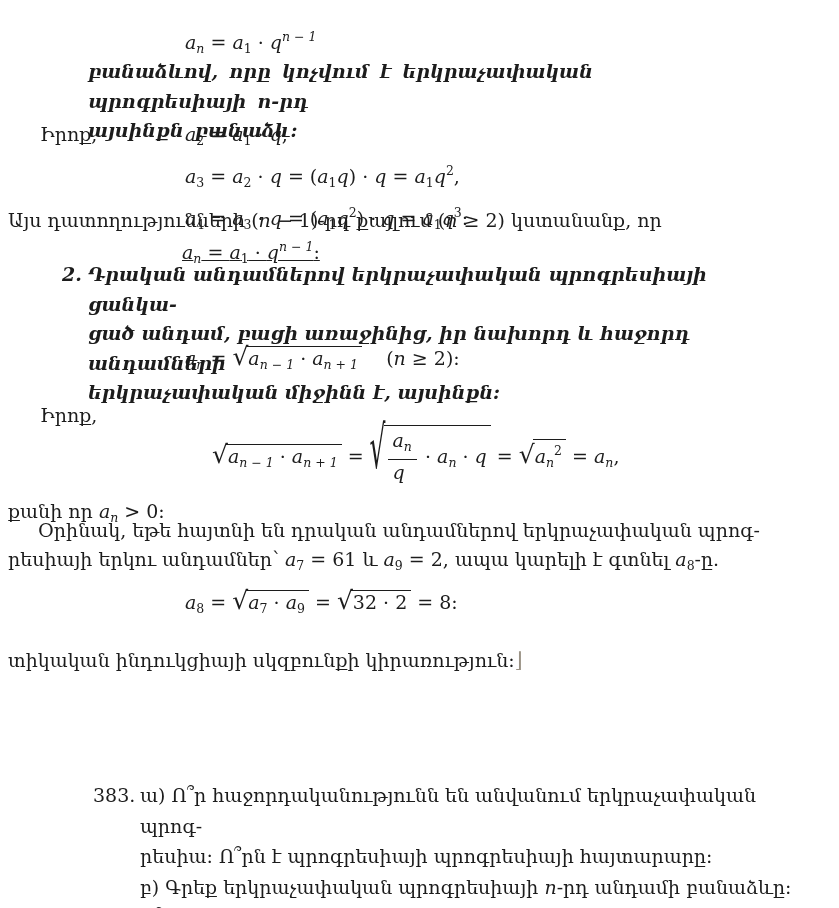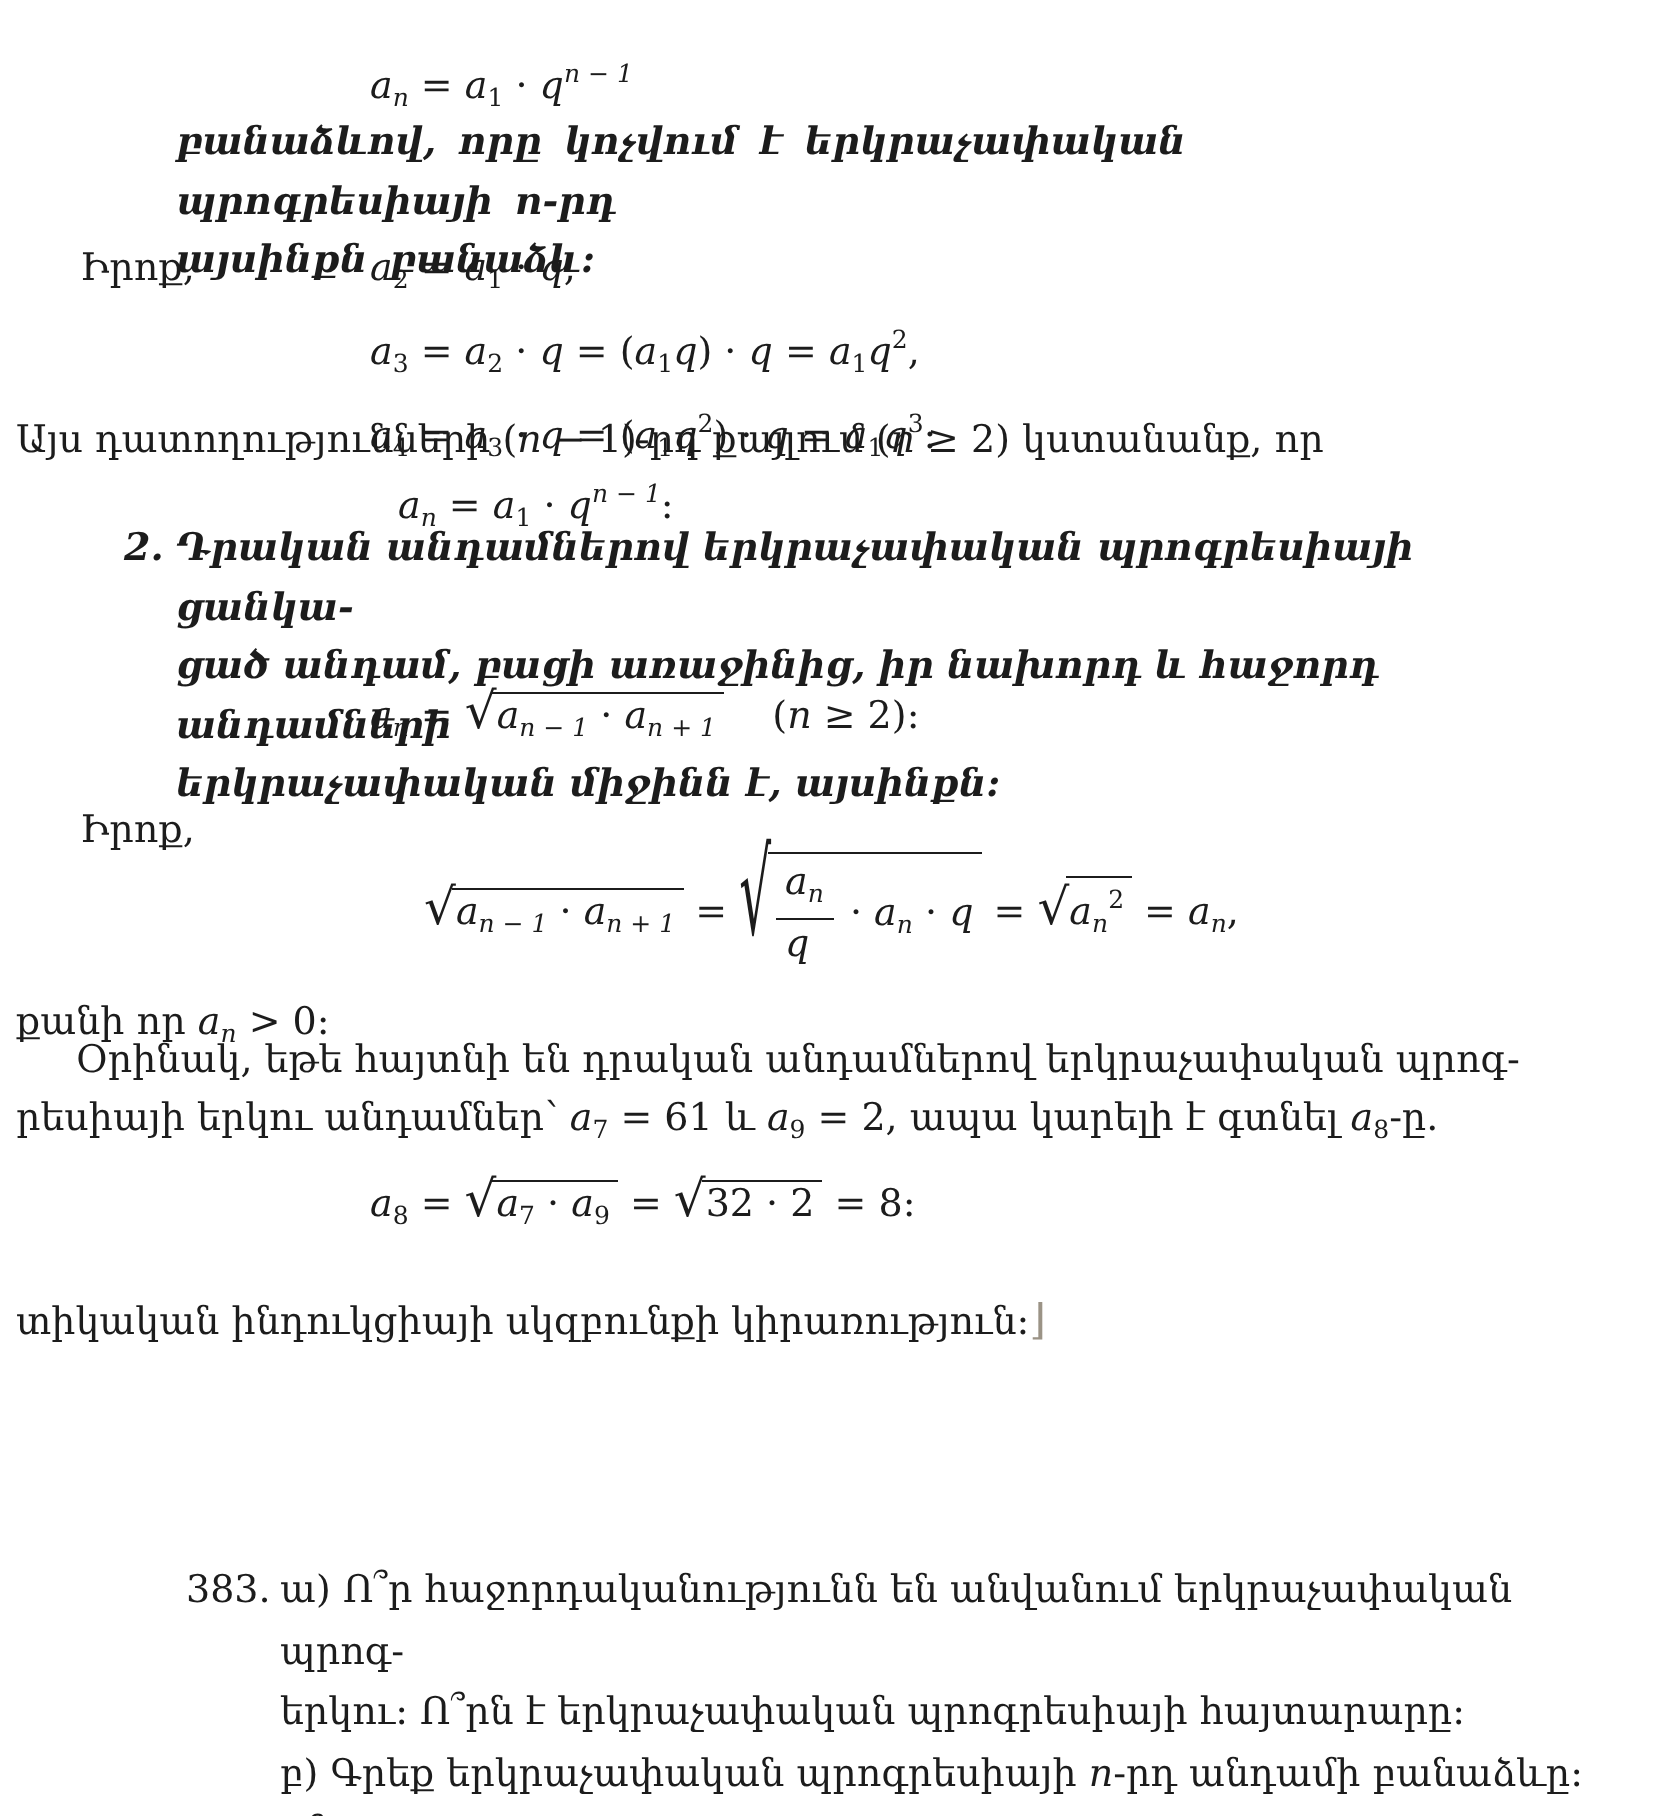--- a/index.html
+++ b/index.html
@@ -50,21 +50,21 @@
 
   <div class="abs" style="left:40px;top:119px;line-height:30px;">Իրոք,</div>
   <div class="abs" style="left:185px;top:119px;">
     <div class="fline"><span class="tk it">a</span><sub class="tk">2</sub><span class="tk"> = </span><span class="tk it">a</span><sub class="tk">1</sub><span class="tk"> · </span><span class="tk it">q</span><span class="tk">,</span></div>
     <div class="fline"><span class="tk it">a</span><sub class="tk">3</sub><span class="tk"> = </span><span class="tk it">a</span><sub class="tk">2</sub><span class="tk"> · </span><span class="tk it">q</span><span class="tk"> = (</span><span class="tk it">a</span><sub class="tk">1</sub><span class="tk it">q</span><span class="tk">) · </span><span class="tk it">q</span><span class="tk"> = </span><span class="tk it">a</span><sub class="tk">1</sub><span class="tk it">q</span><sup class="tk">2</sup><span class="tk">,</span></div>
     <div class="fline"><span class="tk it">a</span><sub class="tk">4</sub><span class="tk"> = </span><span class="tk it">a</span><sub class="tk">3</sub><span class="tk"> · </span><span class="tk it">q</span><span class="tk"> = (</span><span class="tk it">a</span><sub class="tk">1</sub><span class="tk it">q</span><sup class="tk">2</sup><span class="tk">) · </span><span class="tk it">q</span><span class="tk"> = </span><span class="tk it">a</span><sub class="tk">1</sub><span class="tk it">q</span><sup class="tk">3</sup><span class="tk">:</span></div>
   </div>
 
   <div class="abs fline" style="left:8px;top:205px;"><span class="tk">Այս դատողությունների (</span><span class="tk it">n</span><span class="tk"> − 1)-րդ քայլում (</span><span class="tk it">n</span><span class="tk"> ≥ 2) կստանանք, որ</span></div>
 
-  <div class="abs fline" style="left:199px;top:232px;"><span class="tk it">a</span><sub class="tk it">n</sub><span class="tk"> = </span><span class="tk it">a</span><sub class="tk">1</sub><span class="tk"> · </span><span class="tk it">q</span><sup class="tk it">n − 1</sup><span class="tk">:</span></div>
+  <div class="abs fline" style="left:182px;top:232px;text-decoration:underline;"><span class="tk it">a</span><sub class="tk it">n</sub><span class="tk"> = </span><span class="tk it">a</span><sub class="tk">1</sub><span class="tk"> · </span><span class="tk it">q</span><sup class="tk it">n − 1</sup><span class="tk">:</span></div>
 
   <div class="abs bi" style="left:62px;top:260px;line-height:29.5px;">2.</div>
   <div class="abs para bi" style="left:88px;top:260px;width:664px;">
     <span class="pline">Դրական անդամներով երկրաչափական պրոգրեսիայի ցանկա-</span>
     <span class="pline">ցած անդամ, բացի առաջինից, իր նախորդ և հաջորդ անդամների</span>
     <span class="pline">երկրաչափական միջինն է, այսինքն:</span>
   </div>
 
   <div class="abs fline" style="left:185px;top:341px;line-height:34px;"><span class="tk it">a</span><sub class="tk it">n</sub><span class="tk"> = </span><span class="sqrt"><span class="rad">√</span><span class="vinc"><span class="tk it">a</span><sub class="tk it">n − 1</sub><span class="tk"> · </span><span class="tk it">a</span><sub class="tk it">n + 1</sub></span></span><span class="tk">    (</span><span class="tk it">n</span><span class="tk"> ≥ 2):</span></div>
 
@@ -81,18 +81,18 @@
 
   <div class="abs fline" style="left:185px;top:585px;line-height:34px;"><span class="tk it">a</span><sub class="tk">8</sub><span class="tk"> = </span><span class="sqrt"><span class="rad">√</span><span class="vinc"><span class="tk it">a</span><sub class="tk">7</sub><span class="tk"> · </span><span class="tk it">a</span><sub class="tk">9</sub></span></span><span class="tk"> = </span><span class="sqrt"><span class="rad">√</span><span class="vinc"><span class="tk">32 · 2</span></span></span><span class="tk"> = 8:</span></div>
 
   <div class="abs note" style="left:8px;top:645px;width:762px;">
     <span class="pline"><span class="tk">տիկական ինդուկցիայի սկզբունքի կիրառություն:</span><span class="tk bracket">⌋</span></span>
   </div>
 
   <div class="abs" style="left:93px;top:780px;line-height:30.5px;">383.</div>
   <div class="abs" style="left:140px;top:780px;width:634px;line-height:30.5px;">
     <div>ա) Ո՞ր հաջորդականությունն են անվանում երկրաչափական պրոգ-</div>
-    <div>երկու: Ո՞րն է երկրաչափական պրոգրեսիայի հայտարարը:</div>
+    <div>րեսիա: Ո՞րն է պրոգրեսիայի պրոգրեսիայի հայտարարը:</div>
     <div class="fline" style="line-height:30.5px;"><span class="tk">բ) Գրեք երկրաչափական պրոգրեսիայի </span><span class="tk it">n</span><span class="tk">-րդ անդամի բանաձևը:</span></div>
     <div>Ի՞նչ հատկություններով է օժտված երկրաչափական պրոգրեսիան:</div>
   </div>
 
 </div>
 
 </body></html>

